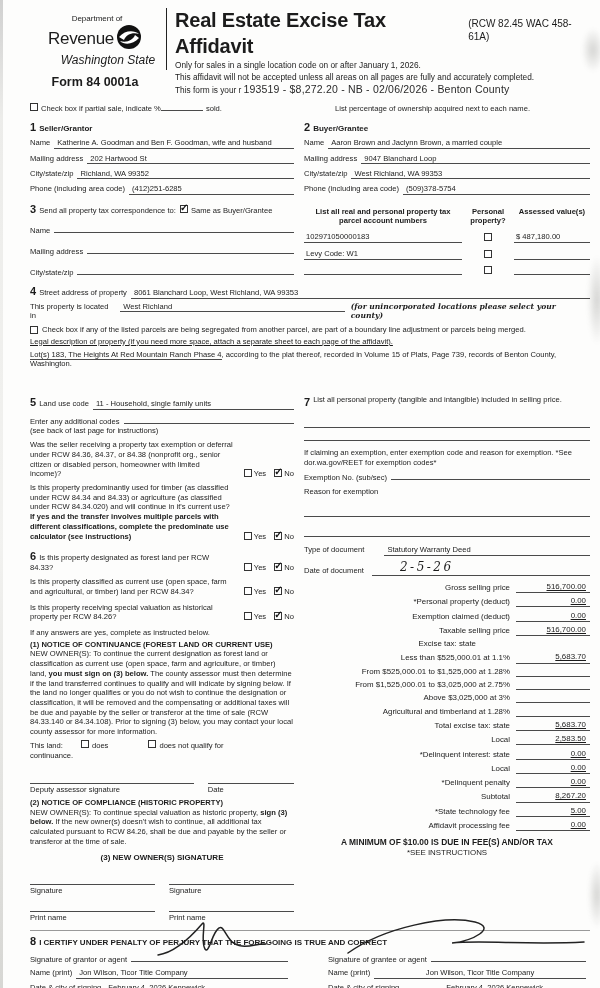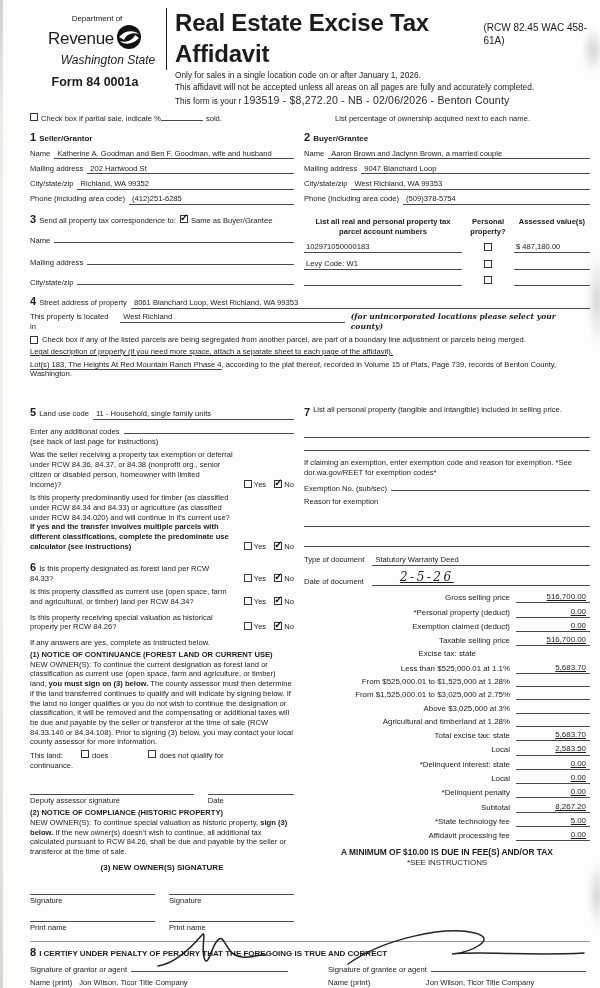--- a/index.html
+++ b/index.html
@@ -27,21 +27,21 @@
   .hdr-wrap { display:flex; margin-bottom:4px; }
   .logo-blk { width:130px; flex:none; padding-top:8px; text-align:center; }
   .dept-of { font-size:8px; margin-left:4px; }
   .rev-line { display:flex; align-items:center; justify-content:center; }
   .rev-word { font-size:17px; font-weight:400; letter-spacing:-.3px; }
   .wa-state { font-family:Liberation Sans, sans-serif; font-style:italic; font-size:12px; margin-left:26px; }
   .form-no { font-size:12.5px; font-weight:700; margin-top:6px; }
   .hdr-div { width:1px; background:#222; margin:2px 8px 0 6px; flex:none; }
   .title-blk { flex:1; padding-top:2px; }
   .ttl-row { display:flex; align-items:baseline; }
-  .ttl { font-size:24px; font-weight:700; letter-spacing:-.2px; }
+  .ttl { font-size:20px; font-weight:700; letter-spacing:-.2px; }
   .rcw { font-size:10px; margin-left:6px; }
   .note { font-size:8.3px; margin-top:1px; }
   .stamp { font-size:10.5px; color:#2a2a2a; letter-spacing:.2px; }
 
   .partial-row { display:flex; align-items:baseline; margin:5px 0 6px 0; }
   .partial-row .cb { margin-right:3px; }
 
   .sec-title { font-size:8px; font-weight:700; }
   .fld { display:flex; align-items:baseline; margin-top:4.5px; }
   .fld .uf { flex:1; }
@@ -78,21 +78,21 @@
   .taxval { width:74px; flex:none; border-bottom:1px solid #4a4a4a; text-align:right; padding:0 4px 0 2px; min-height:9.5px; font-size:7.9px;text-decoration:underline; }
   .taxval.nol { border-bottom:none; }
   .tax-min { text-align:center; font-weight:700; font-size:8.4px; margin-top:6px; }
   .tax-see { text-align:center; font-size:7.9px; }
 
   .sec8 { position:relative; margin-top:8px; border-top:1px solid #999; padding-top:3px; }
   .sec8-cols { display:flex;gap:24px; }
   .sec8-col { flex:1; padding-right:16px; }
   .sec8-col:last-child { padding-right:4px;text-align:center; }
   .sig-overlay { position:absolute; pointer-events:none; }
-  .hand { font-family:"DejaVu Serif", serif; font-style:italic; font-size:12px; letter-spacing:2.5px;text-decoration:underline; }
+  .hand { font-family:"DejaVu Serif", serif; font-style:italic; font-size:12px; letter-spacing:2.5px; }
 
   
   .edge-l { position:absolute; left:0; top:0; width:3px; height:100%;
     background:linear-gradient(180deg,#9a9a9a,#d8d8d4 12%,#e4e4e0 55%,#a8a8a2); opacity:.45; }
   .blob { position:absolute; border-radius:50%; filter:blur(2px); opacity:.28;
     background:radial-gradient(closest-side, #6b6b66, transparent 75%); }
 </style>
 </head>
 <body>
 
@@ -366,21 +366,21 @@
       <div class="row" style="margin-top:4px;">
         <span>Exemption No. (sub/sec)</span>
         <span class="uf grow" style="margin-left:4px;"></span>
       </div>
       <div style="margin-top:4px;">Reason for exemption</div>
       <span class="blank-line" style="margin-top:9px;"></span>
       <span class="blank-line" style="margin-top:9px;"></span>
 
       <div class="row" style="margin-top:8px;">
         <span>Type of document</span>
-        <span class="uf grow" style="margin-left:8px;">Statutory Warranty Deed</span>
+        <span class="uf grow" style="margin-left:20px;">Statutory Warranty Deed</span>
       </div>
       <div class="row" style="margin-top:4px;align-items:flex-end;">
         <span>Date of document</span>
         <span class="uf grow hand" style="margin-left:8px;padding-left:28px;">2-5-26</span>
       </div>
 
       <div style="margin-top:6px;">
         <div class="taxrow">
             <span class="taxlbl">Gross selling price</span>
             <span class="taxval">516,700.00</span>

